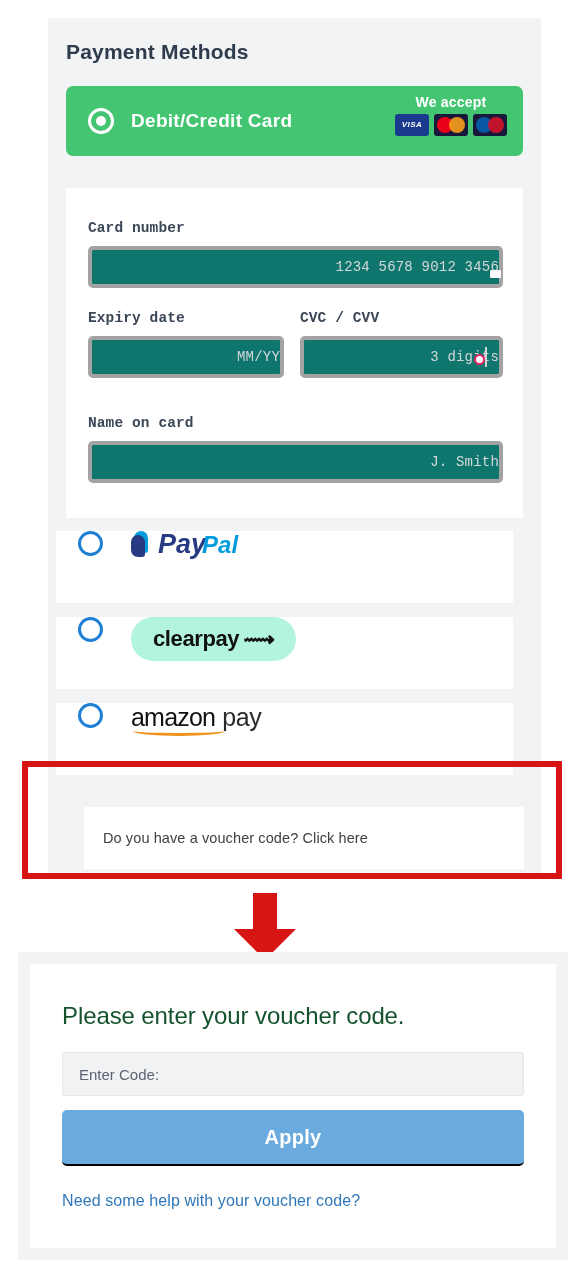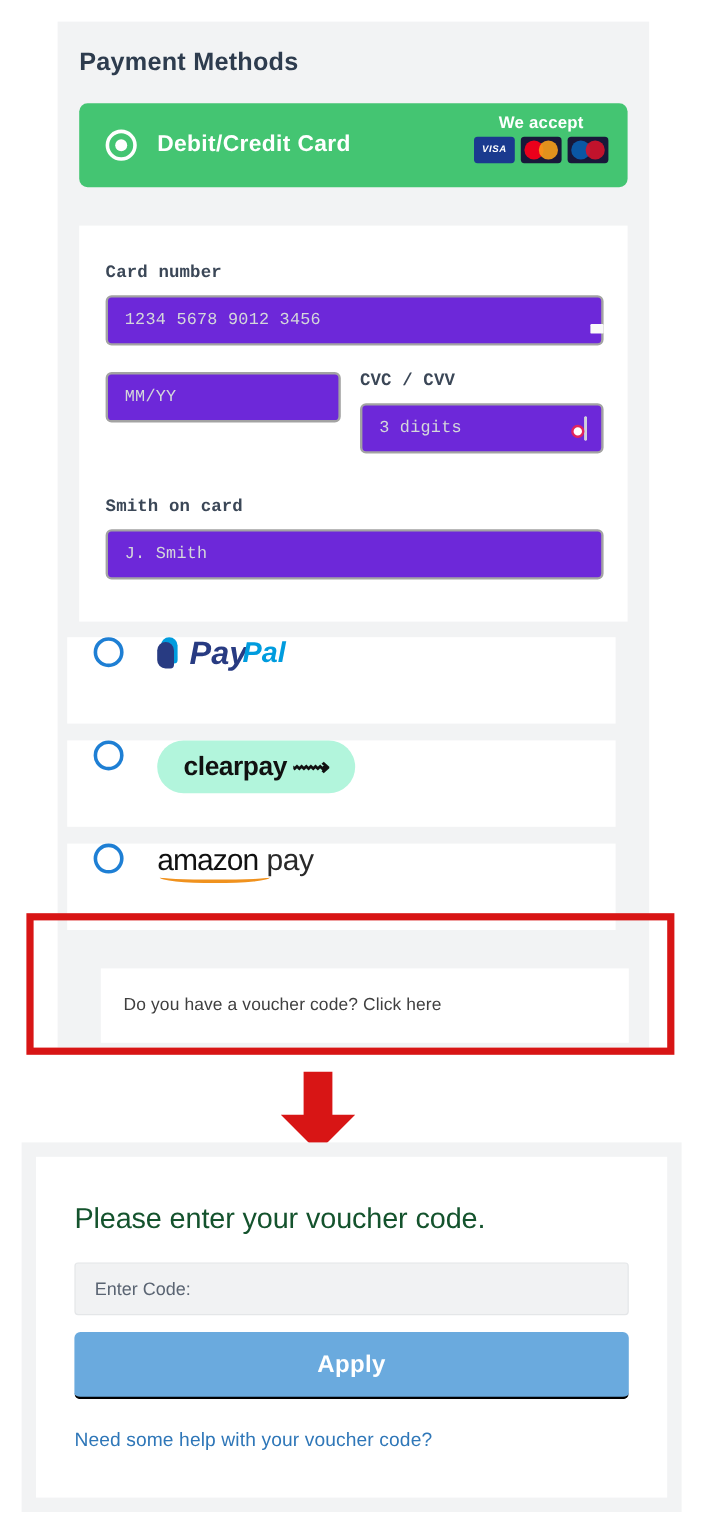--- a/index.html
+++ b/index.html
@@ -62,22 +62,22 @@
   
   .card-form {
     position:absolute; left:18px; top:170px; width:457px; height:330px;
     background:#ffffff;
     font-family:Liberation Mono, monospace;
   }
   .field-label {
     font-size:14.5px; color:#3b4757; font-weight:600; letter-spacing:.1px;
   }
   .inp {
-    background:#6d28d9; border:2px solid #a3a3a3; border-radius:5px;
-    height:42px; display:flex; align-items:center; position:relative;
+    background:#0f766e; border:4px solid #a3a3a3; border-radius:5px;
+    height:42px; display:flex; align-items:center; position:relative;justify-content:flex-end;
   }
   .inp .ph { color:#d4d7da; font-size:14px; padding-left:14px; letter-spacing:.2px;}
   .inp .ic { position:absolute; right:12px; top:50%; transform:translateY(-50%); }
 
   .f-cardnum { position:absolute; left:22px; top:32px; width:415px;}
   .f-cardnum .field-label{ display:block; margin-bottom:10px;}
   .row2 { position:absolute; left:22px; top:122px; width:415px; display:flex; gap:16px;}
   .col-exp { width:196px; }
   .col-cvc { width:203px; }
   .row2 .field-label { display:block; margin-bottom:10px;}
@@ -217,37 +217,38 @@
       <div class="f-cardnum">
         <span class="field-label">Card number</span>
         <div class="inp">
           <span class="ph">1234 5678 9012 3456</span>
           <span class="ic"><span class="icon-card-front"></span></span>
         </div>
       </div>
 
       <div class="row2">
         <div class="col-exp">
+          <span class="field-label">Expiry date</span>
           <div class="inp">
             <span class="ph">MM/YY</span>
           </div>
         </div>
         <div class="col-cvc">
           <span class="field-label">CVC / CVV</span>
           <div class="inp">
             <span class="ph">3 digits</span>
             <span class="ic">
               <span class="icon-card-back"><i class="stripe"></i><i class="cvcdot"></i></span>
             </span>
           </div>
         </div>
       </div>
 
       <div class="f-name">
-        <span class="field-label">Smith on card</span>
+        <span class="field-label">Name on card</span>
         <div class="inp">
           <span class="ph">J. Smith</span>
         </div>
       </div>
     </div>
 
     <div class="alt-row alt-paypal">
       <span class="radio-empty"></span>
       <span class="alt-logo">
         <span class="pp-mark">

